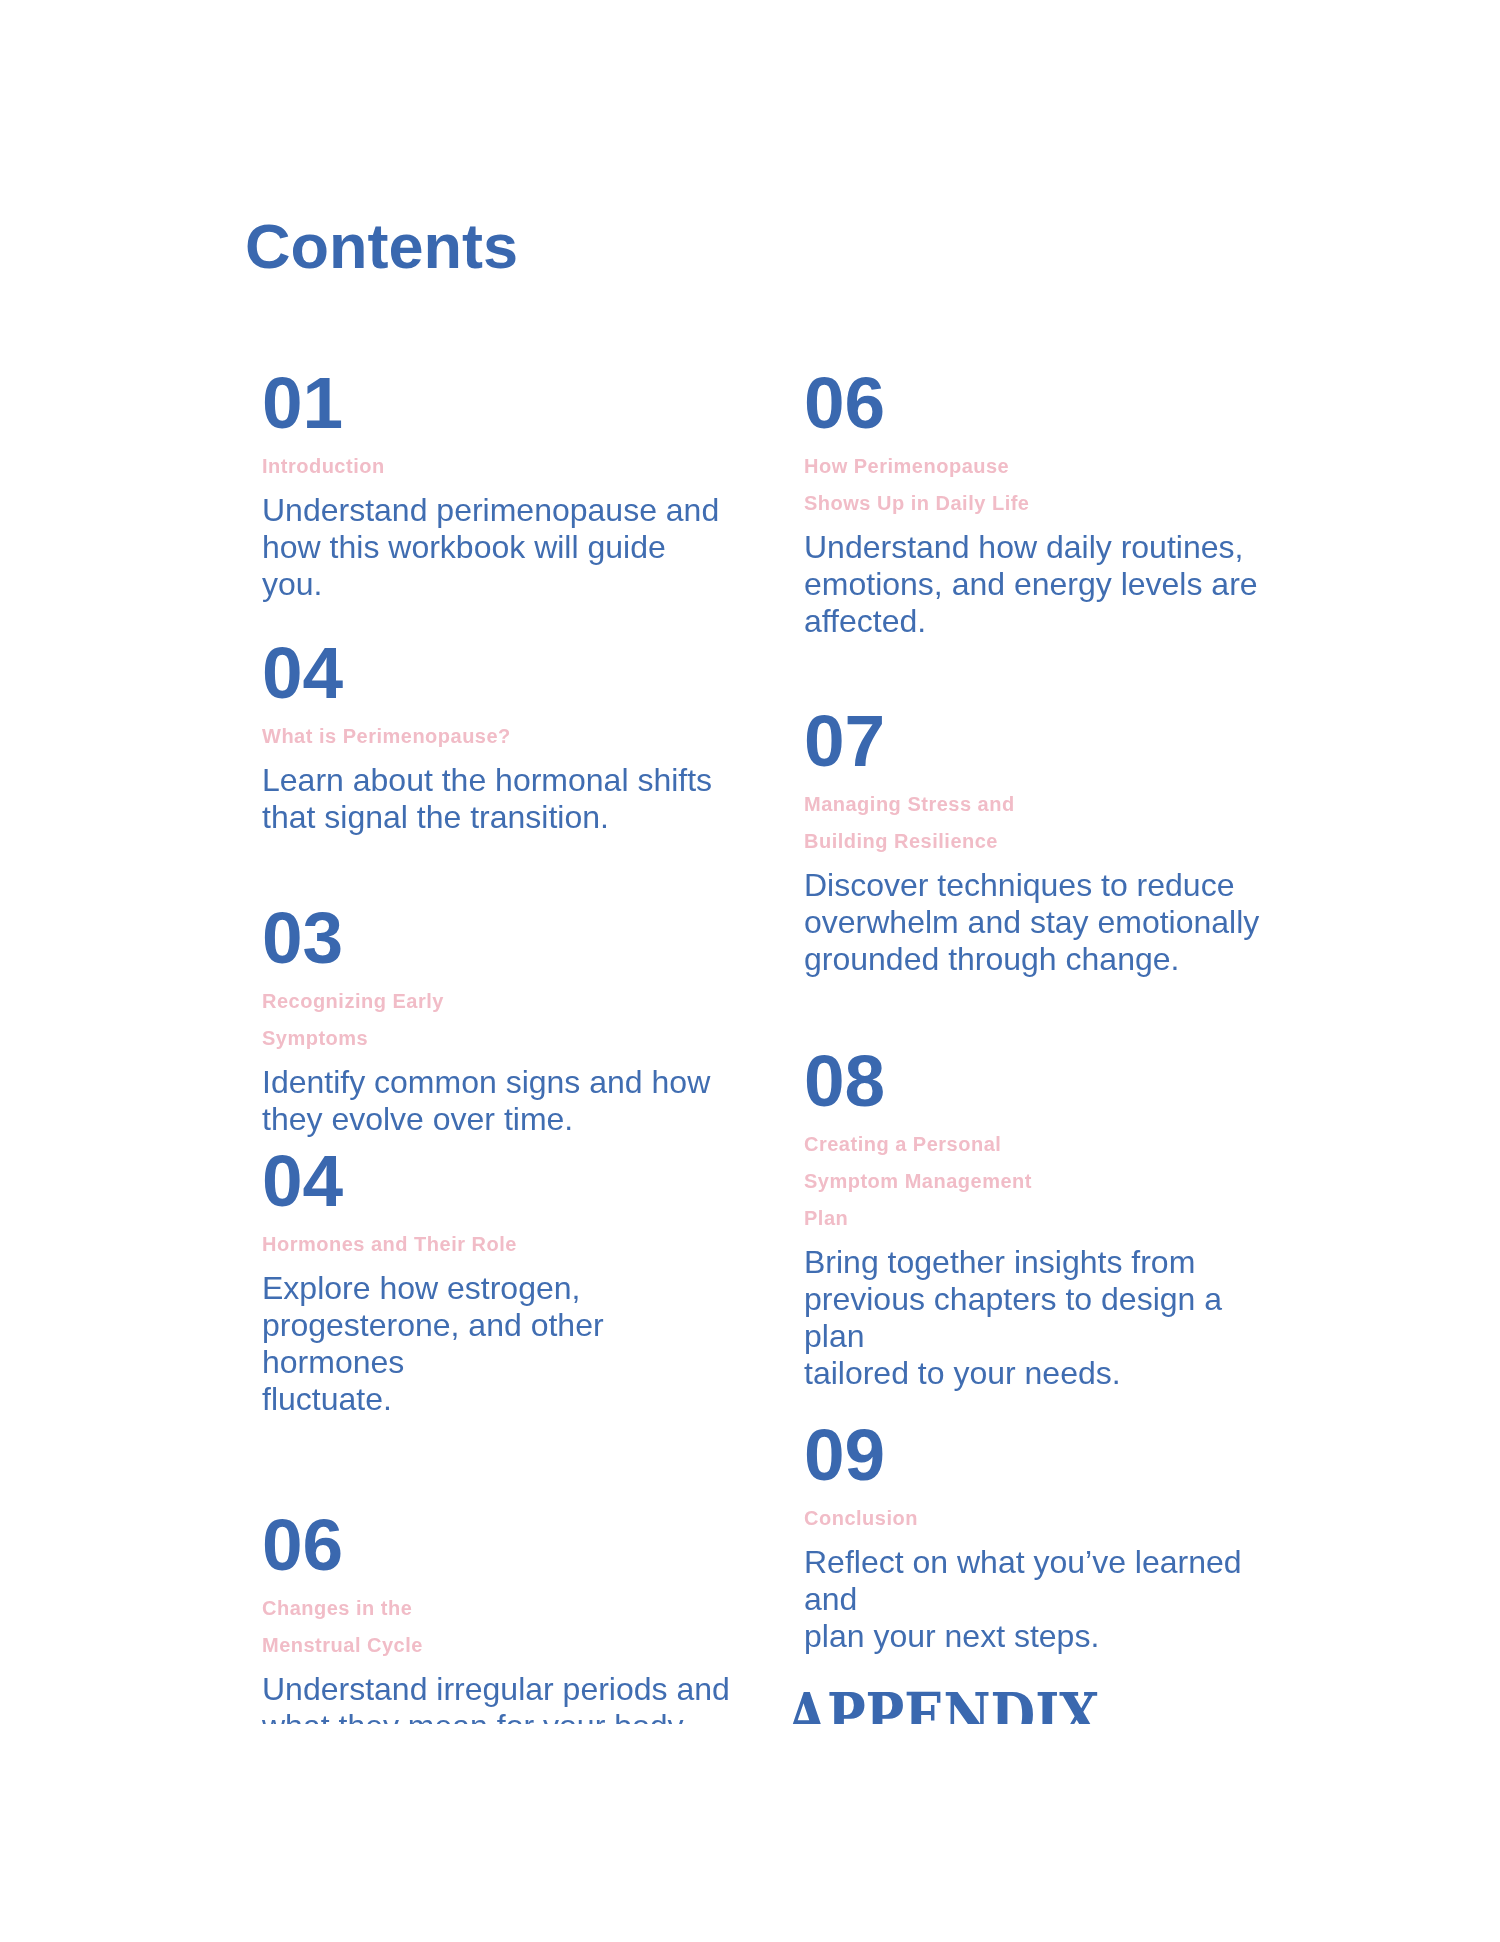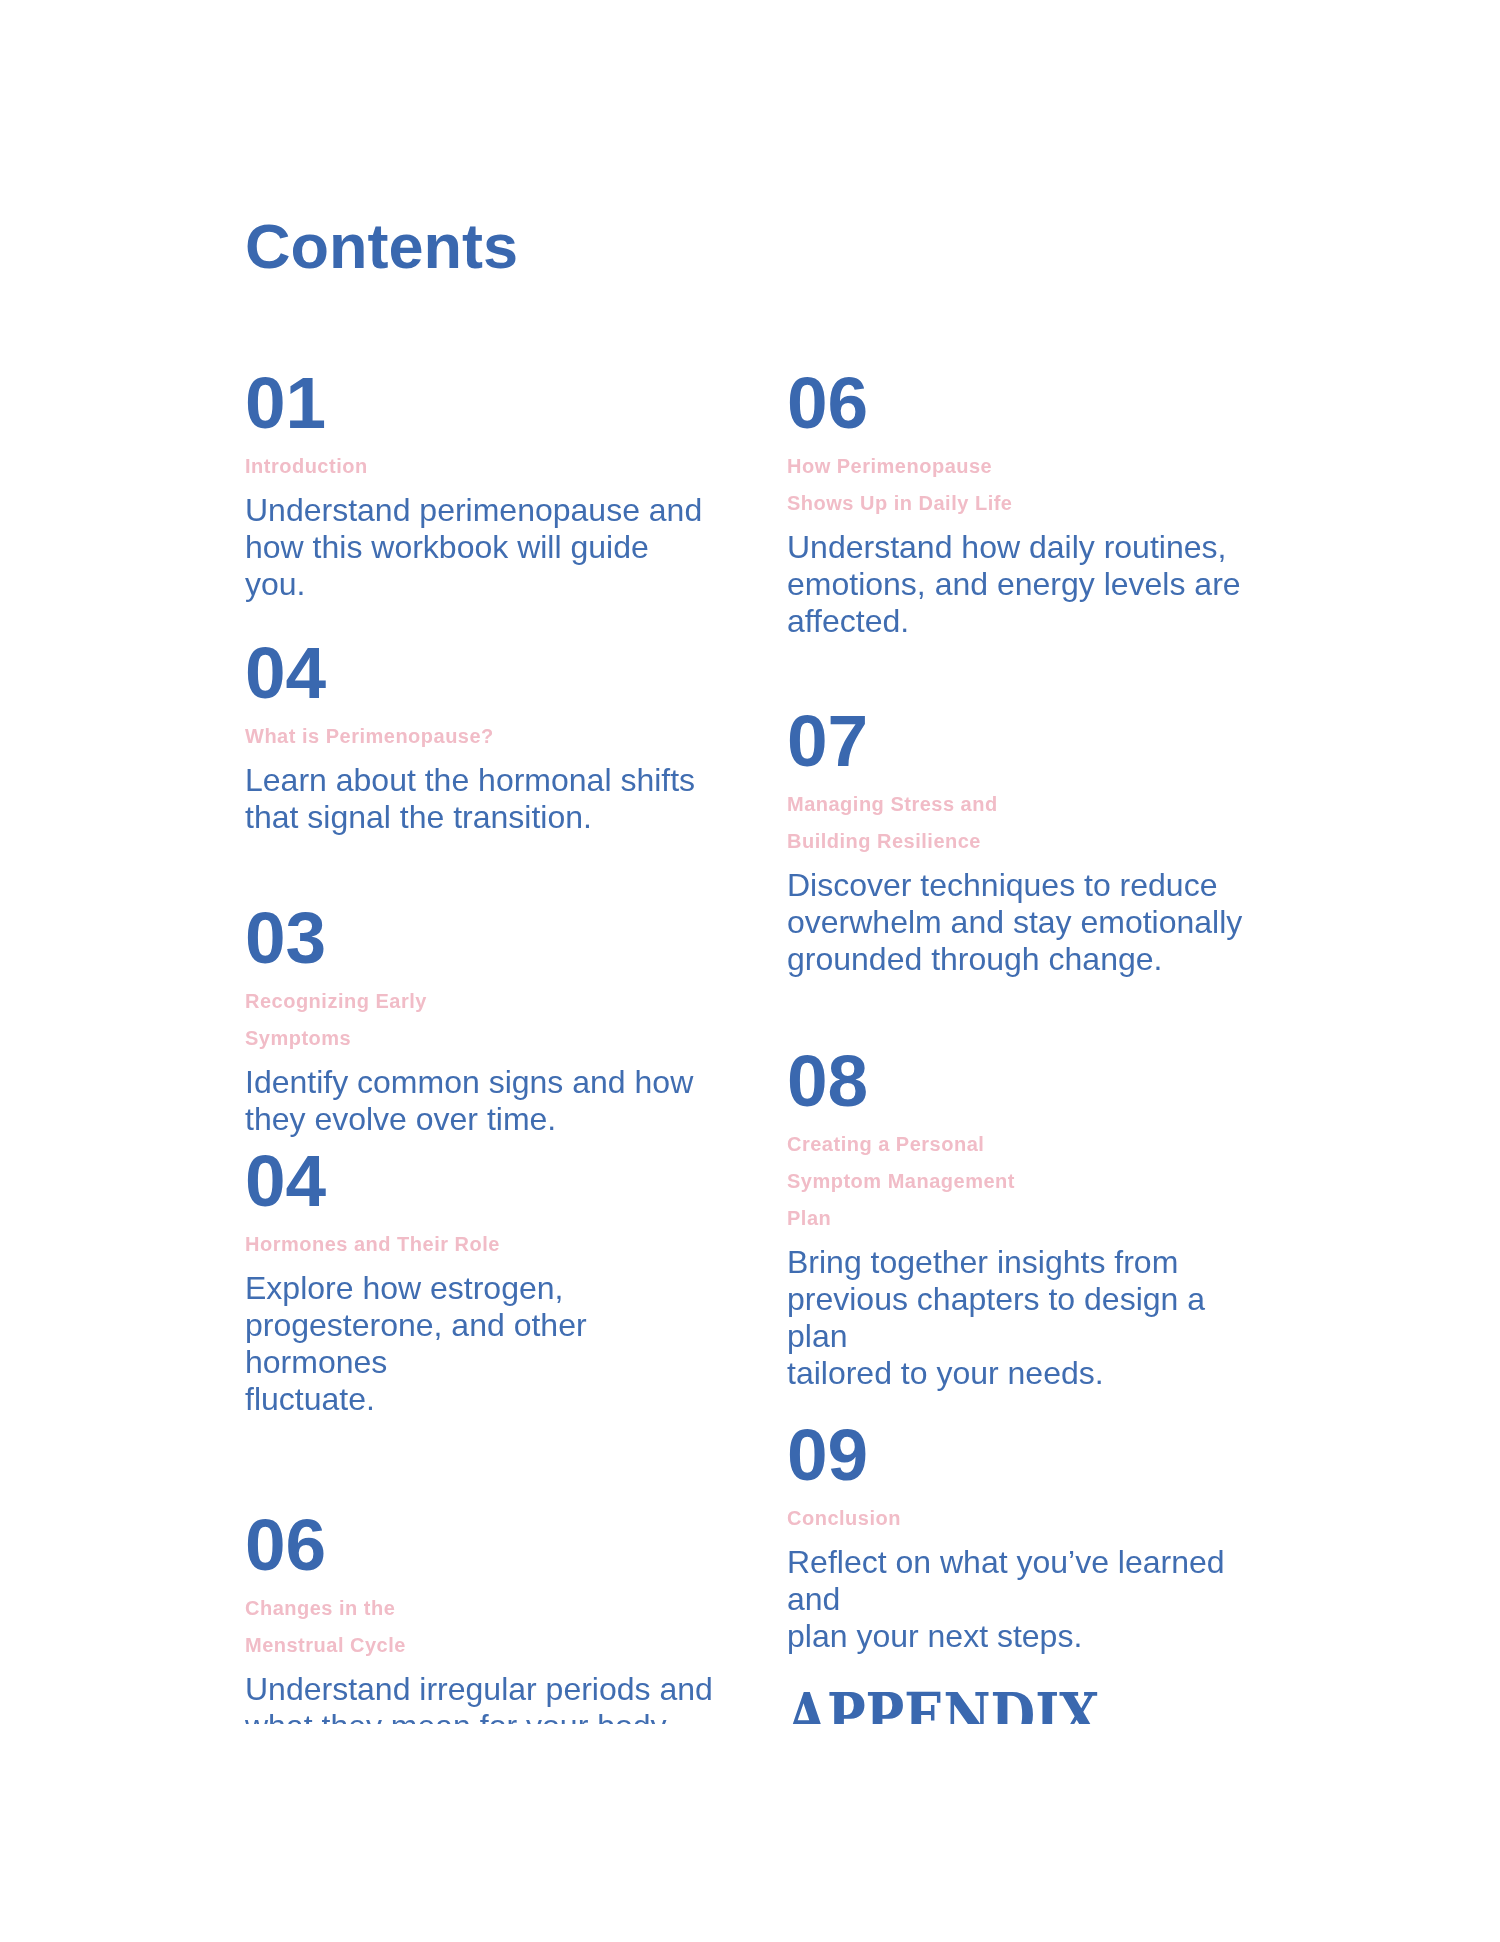--- a/index.html
+++ b/index.html
@@ -19,21 +19,21 @@
   }
   .contents-title{
     position:absolute;
     left:245px;top:212px;
     margin:0;
     font-size:63px;line-height:1.1;
     font-weight:700;
     letter-spacing:0px;
     color:var(--blue);
   }
-  .toc-section{position:absolute;}
+  .toc-section{position:absolute;margin-left:17px;}
   .toc-section.left{left:245px;width:470px;}
   .toc-section.right{left:787px;width:485px;}
   .s1{top:363px}.s2{top:633px}.s3{top:898px}.s4{top:1141px}.s5{top:1505px}
   .s6{top:363px}.s7{top:701px}.s8{top:1041px}.s9{top:1415px}
   .sec-num{
     font-size:73px;line-height:80px;
     font-weight:700;
     color:var(--blue);
   }
   .sec-title{

